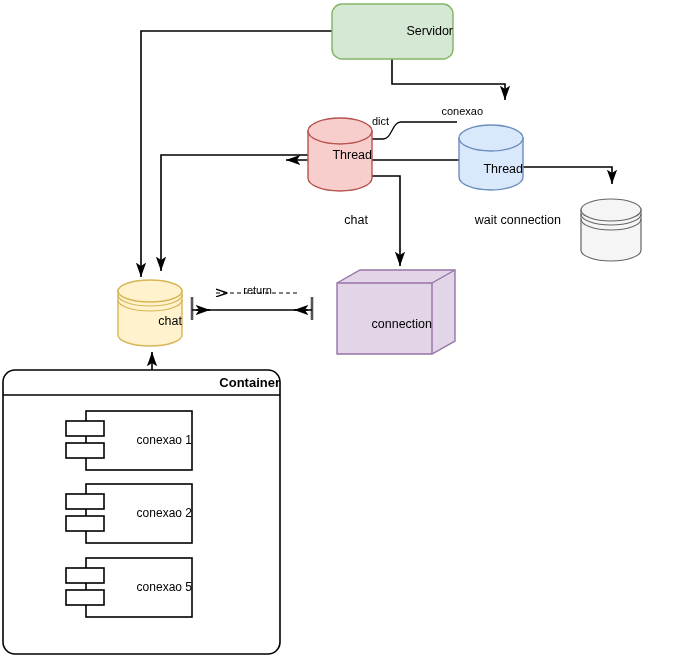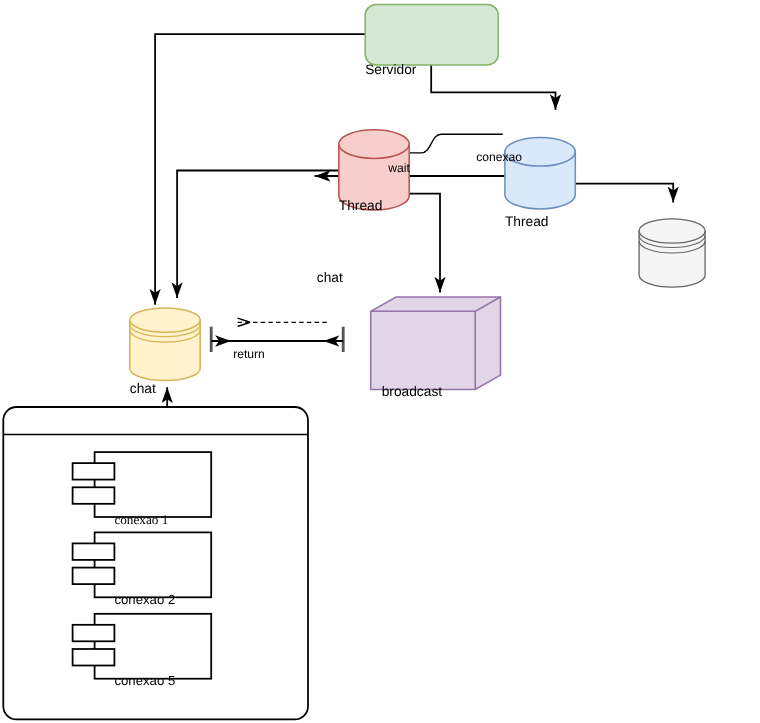--- a/index.html
+++ b/index.html
@@ -1,20 +1,20 @@
 <!DOCTYPE html>
 <html><head>
 <meta charset="utf-8">
 <style>
   html,body{margin:0;padding:0;background:#ffffff;}
   body{width:691px;height:657px;font-family:"Liberation Sans",sans-serif;}
   #canvas{position:relative;width:691px;height:657px;overflow:hidden;}
   svg.layer{position:absolute;left:0;top:0;width:691px;height:657px;}
   .lbl{position:absolute;font-family:"Liberation Sans",sans-serif;color:#000;
-       white-space:nowrap;text-align:left;margin-top:32px;}
+       white-space:nowrap;text-align:right;}
   .node-label{font-size:12.5px;}
   .caption{font-size:12.5px;}
   .edge-label{font-size:11px;}
   .container-title{font-size:13px;font-weight:bold;}
   .comp-label{font-size:12px;}
 </style>
 </head>
 <body>
 
 <div id="canvas">
@@ -130,28 +130,30 @@
       <rect x="66" y="590" width="38" height="15" fill="#ffffff" stroke="#000" stroke-width="1.6"></rect>
     </g>
   </svg>
 
   <div class="lbl node-label" style="left:332px;top:24px;width:121px;">Servidor</div>
 
   <div class="lbl node-label" style="left:308px;top:148px;width:64px;">Thread</div>
   <div class="lbl caption" style="left:288px;top:213px;width:80px;">chat</div>
 
   <div class="lbl node-label" style="left:459px;top:162px;width:64px;">Thread</div>
+  <div class="lbl caption" style="left:421px;top:213px;width:140px;">wait connection</div>
 
 
   <div class="lbl node-label" style="left:118px;top:314px;width:64px;">chat</div>
 
-  <div class="lbl node-label" style="left:347px;top:317px;width:85px;">broadcast</div>
+  <div class="lbl node-label" style="left:347px;top:317px;width:85px;">connection</div>
 
-  <div class="lbl edge-label" style="left:353px;top:115px;width:36px;">wait</div>
+  <div class="lbl edge-label" style="left:353px;top:115px;width:36px;">dict</div>
   <div class="lbl edge-label" style="left:433px;top:105px;width:50px;">conexao</div>
   <div class="lbl edge-label" style="left:212px;top:284px;width:60px;">return</div>
 
+  <div class="lbl container-title" style="left:3px;top:375px;width:277px;">Container</div>
 
-  <div class="lbl comp-label" style="left:104px;top:433px;width:88px;font-family:Liberation Serif, serif;">conexao 1</div>
+  <div class="lbl comp-label" style="left:104px;top:433px;width:88px;">conexao 1</div>
   <div class="lbl comp-label" style="left:104px;top:506px;width:88px;">conexao 2</div>
   <div class="lbl comp-label" style="left:104px;top:580px;width:88px;">conexao 5</div>
 
 </div>
 
 </body></html>

